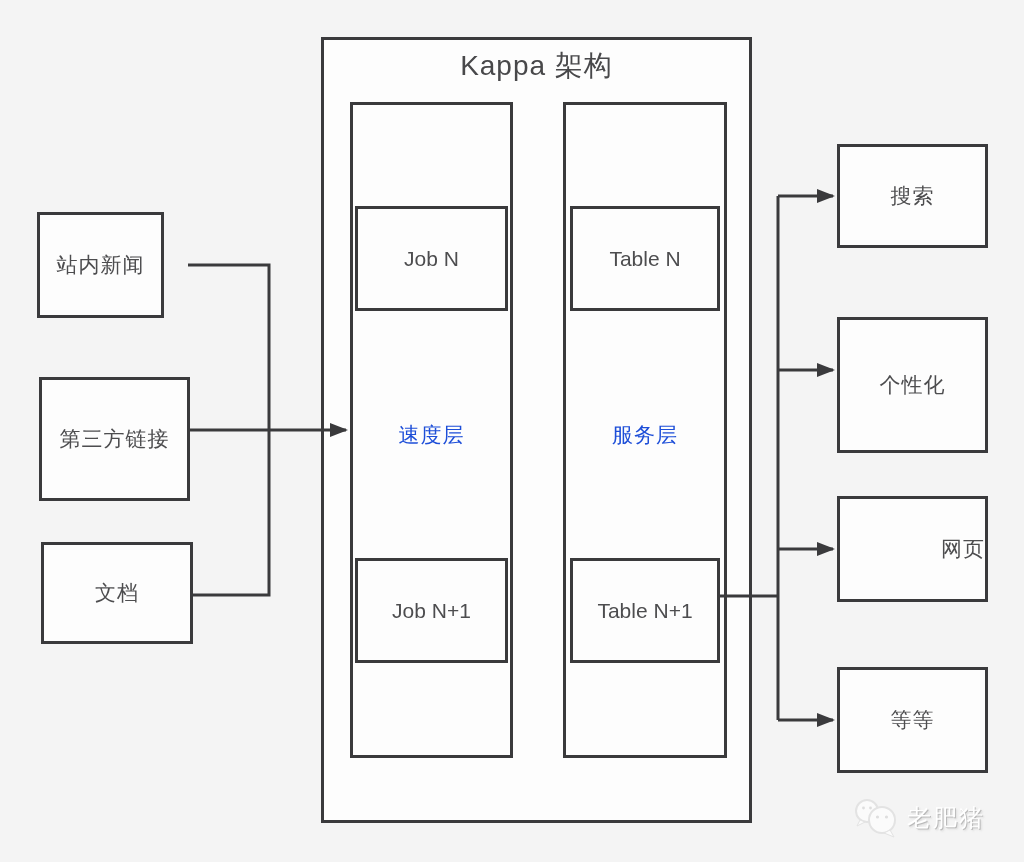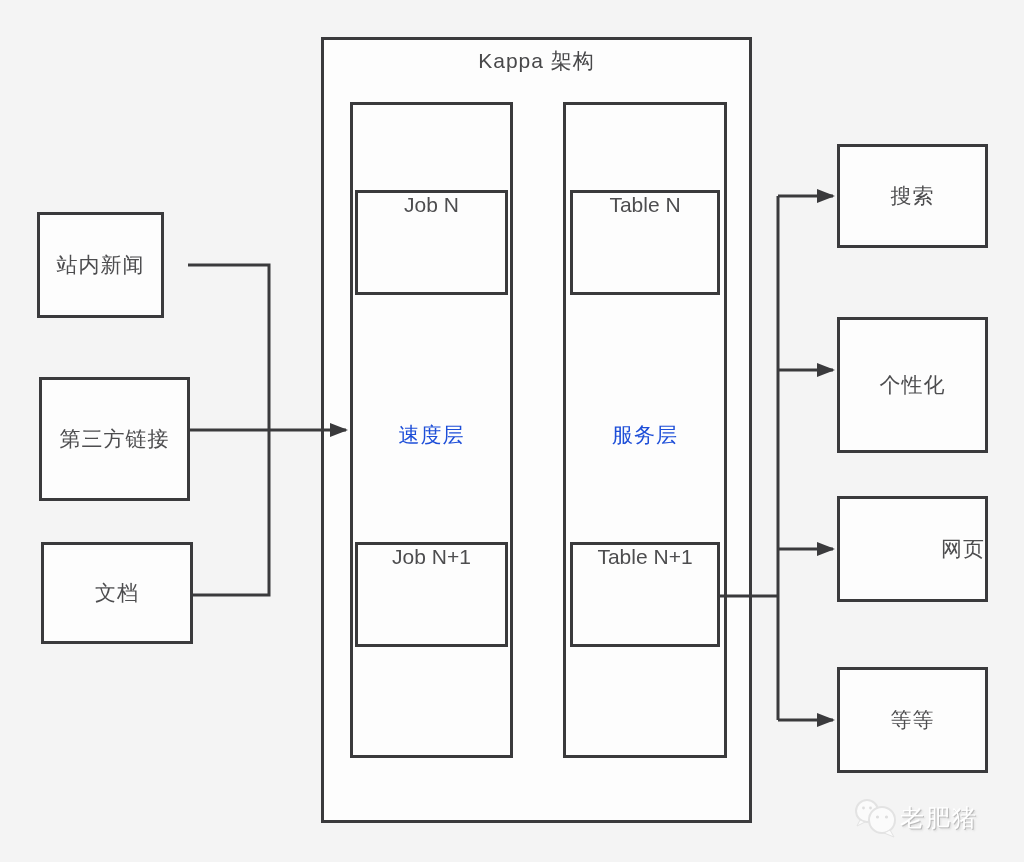--- a/index.html
+++ b/index.html
@@ -43,44 +43,46 @@
     top: 37px;
     width: 431px;
     height: 786px;
     background: #fdfdfd;
     border: 3px solid #3a3a3c;
     z-index: 1;
   }
   .outer-title {
     text-align: center;
     padding-top: 7px;
-    font-size: 21px;
+    font-size: 28px;
     color: #48484a;
     letter-spacing: 1px;
   }
   .column {
     position: absolute;
     box-sizing: border-box;
     top: 102px;
     height: 656px;
     background: #fdfdfd;
     border: 3px solid #3a3a3c;
     z-index: 2;
   }
   .column.speed   { left: 350px; width: 163px; }
   .column.serving { left: 563px; width: 164px; }
   .inner-box {
     position: absolute;
     box-sizing: border-box;
     background: #fdfdfd;
     border: 3px solid #3a3a3c;
     display: flex;
+    align-items: center;
     justify-content: center;
     font-size: 21px;
     color: #4d4d4f;
+    margin-top: 16px;
   }
   .inner-box.first  { top: 85px; }
   .inner-box.second { top: 437px; }
   .speed   .inner-box { left: 2px; width: 153px; height: 105px; }
   .serving .inner-box { left: 4px; width: 150px; height: 105px; }
   .col-label {
     position: absolute;
     left: 0;
     right: 0;
     top: 316px;
@@ -95,20 +97,21 @@
   .out-1 { left: 837px; top: 144px; width: 151px; height: 104px; }
   .out-2 { left: 837px; top: 317px; width: 151px; height: 136px; }
   .out-3 { left: 837px; top: 496px; width: 151px; height: 106px; justify-content: flex-end; }
   .out-4 { left: 837px; top: 667px; width: 151px; height: 106px; }
   .watermark {
     position: absolute;
     left: 852px;
     top: 796px;
     display: flex;
     align-items: center;
+    gap: 7px;
     z-index: 6;
   }
   .watermark-text {
     font-size: 24px;
     letter-spacing: 2px;
     color: #ffffff;
     text-shadow: 1px 1px 0 rgba(150,150,150,0.55), 2px 2px 2px rgba(150,150,150,0.25);
   }
 </style>
 </head>

